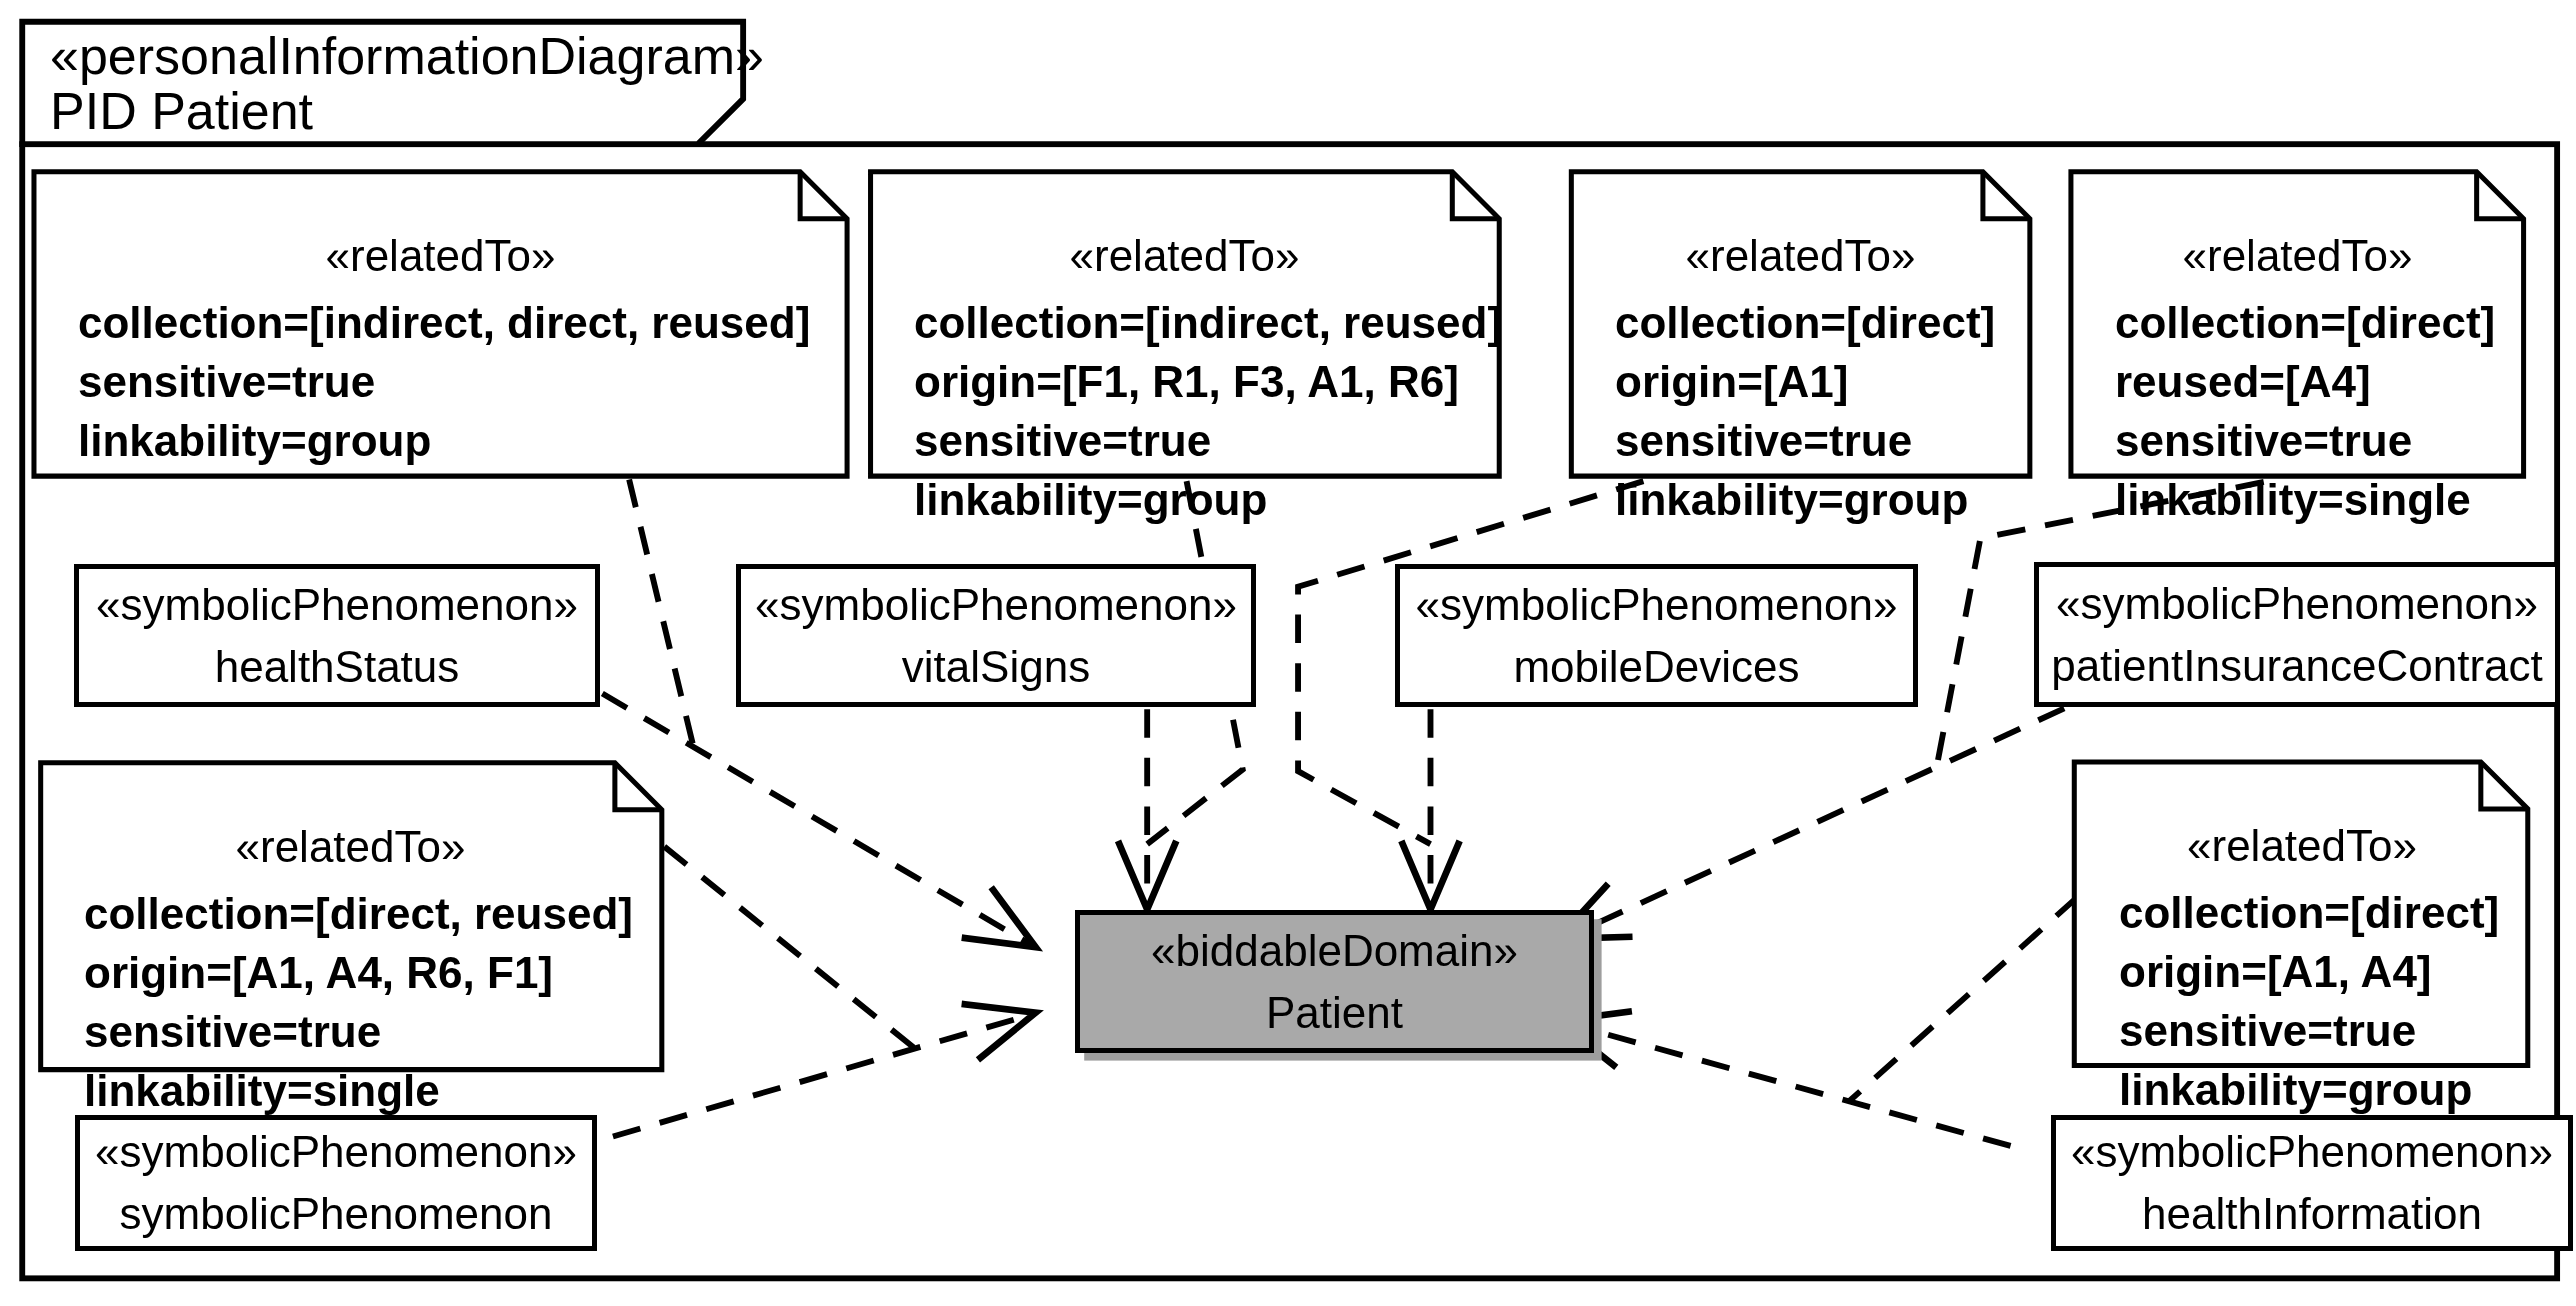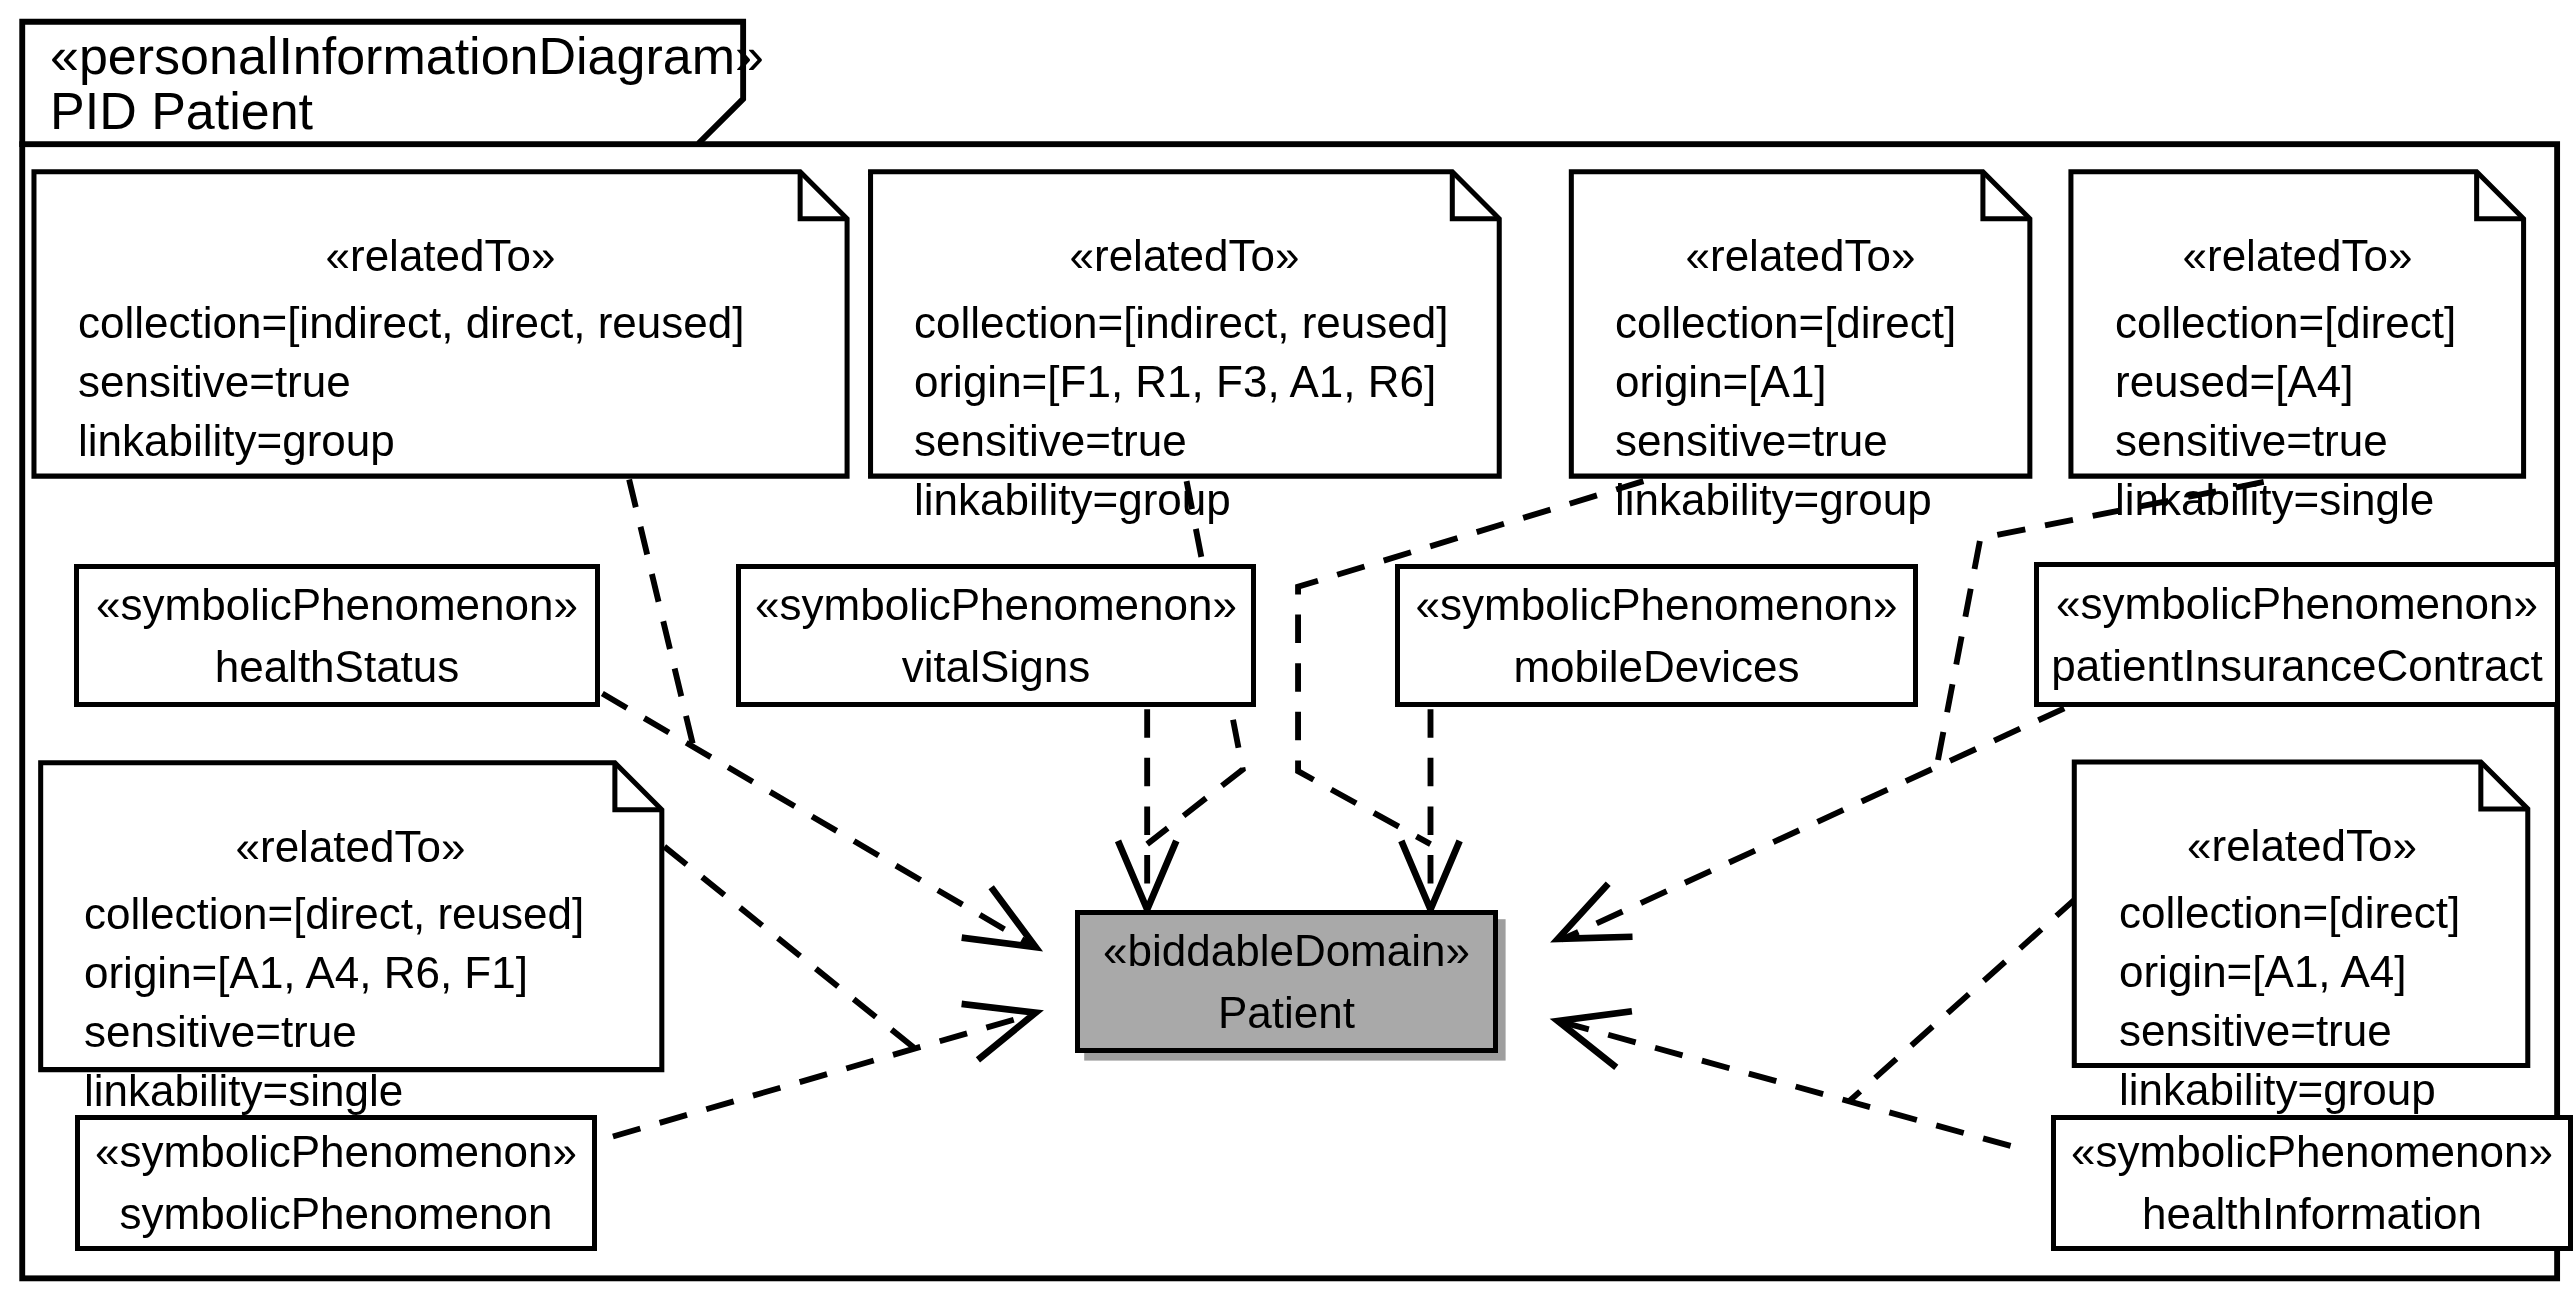--- a/index.html
+++ b/index.html
@@ -15,21 +15,21 @@
     font-size:44px;line-height:62px;text-align:center;white-space:nowrap;margin-left:40px;
   }
   .node.domain{
     background:#a9a9a9;
     box-shadow:8.4px 8.4px 0 -0.8px #9e9e9e;
   }
   .note-text{
     position:absolute;z-index:2;font-size:44px;margin-top:45px;
   }
   .note-text .stereo{text-align:center;line-height:54px;}
-  .note-text .nlines{padding-left:44px;line-height:59px;margin-top:10px;white-space:nowrap;}
+  .note-text .nlines{padding-left:44px;line-height:59px;margin-top:10px;white-space:nowrap;font-weight:bold;}
   .frame-title{
     position:absolute;left:50px;top:28.5px;z-index:2;
     font-size:52px;line-height:55px;white-space:nowrap;
   }
 </style>
 </head>
 <body>
 
 <svg id="diagram-svg" width="2576" height="1306" viewBox="0 0 3072 1558">
 
@@ -108,21 +108,21 @@
 </div>
 <div class="node" style="left:35px;top:1115px;width:522px;height:136px;">
   <div>«symbolicPhenomenon»</div>
   <div>symbolicPhenomenon</div>
 </div>
 <div class="node" style="left:2011px;top:1115px;width:522px;height:136px;">
   <div>«symbolicPhenomenon»</div>
   <div>healthInformation</div>
 </div>
 
-<div class="node domain" style="left:1035px;top:910px;width:423px;height:143px;">
+<div class="node domain" style="left:1035px;top:910px;width:519px;height:143px;">
   <div>«biddableDomain»</div>
   <div>Patient</div>
 </div>
 
 <div class="note-text" style="left:34px;top:184px;width:813px;">
   <div class="stereo">«relatedTo»</div>
   <div class="nlines">
     <div>collection=[indirect, direct, reused]</div>
     <div>sensitive=true</div>
     <div>linkability=group</div>

